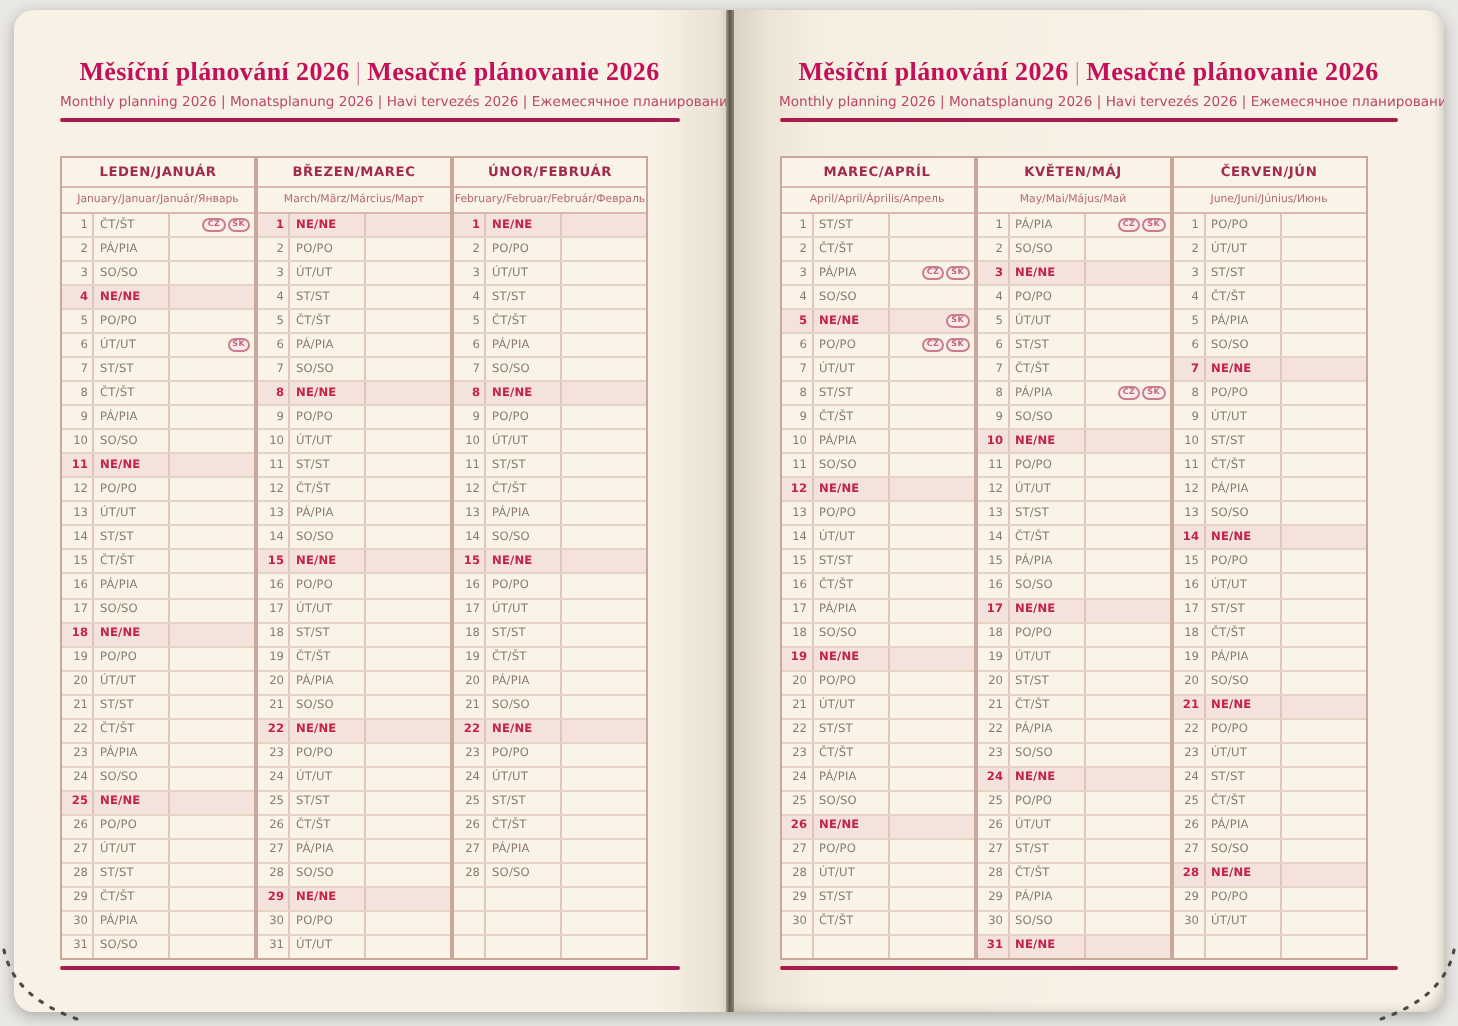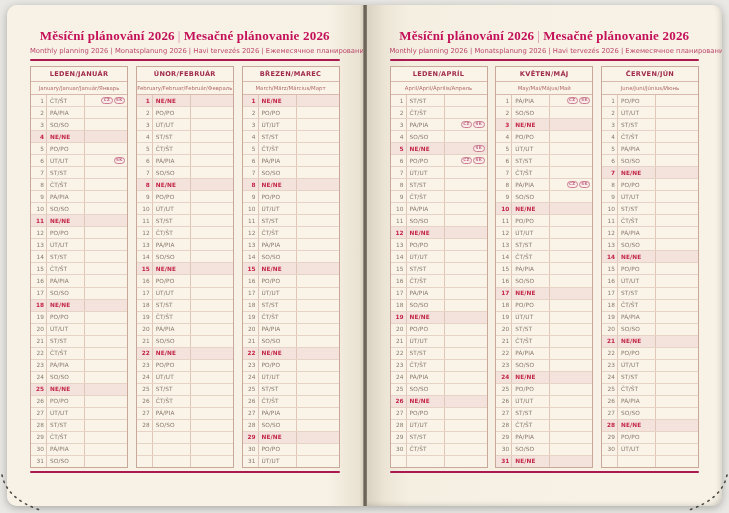--- a/index.html
+++ b/index.html
@@ -14,21 +14,21 @@
     background:linear-gradient(to right,#d9d2c2 0%,#ece5d6 5%,#f5efe2 12%,#f8f2e6 60%);
     box-shadow:inset -4px -3px 6px -3px rgba(0,0,0,.18);}
   .spine{width:4px;background:linear-gradient(to right,#a89f8e,#5d574c 45%,#8d8575);}
   .content{position:absolute;left:0;top:0;right:0;bottom:0;padding:0 23px;}
   .titlebox{margin-top:20px;text-align:center;white-space:nowrap;}
   .title{font-size:13px;font-weight:bold;color:#c31058;letter-spacing:.2px;font-family:Liberation Serif, serif;}
   .tsep{font-weight:normal;color:#d784a6;padding:0 3px;}
   .subtitle{margin-top:3px;text-align:center;font-size:6.8px;color:#bb476b;white-space:nowrap;}
   .rule{height:2px;background:#ab1a4e;margin-top:4px;border-radius:1px;}
   .rule.bottom{margin-top:3px;}
-  .months{display:flex;justify-content:space-between;margin-top:5px;}
+  .months{display:flex;margin-top:17px;}
   .month{width:98px;height:402px;display:flex;flex-direction:column;
          border:1px solid #c9a89a;background:#faf4e8;box-sizing:border-box;}
   .mhead{height:14px;flex:0 0 14px;display:flex;align-items:center;justify-content:center;
          font-size:6.6px;font-weight:bold;color:#a02b4d;letter-spacing:.3px;
          border-bottom:1px solid #d8b9ac;}
   .mlang{height:12px;flex:0 0 12px;display:flex;align-items:center;justify-content:center;
          font-size:5.4px;color:#b06a68;border-bottom:1px solid #d8b9ac;}
   .mbody{flex:1;display:flex;flex-direction:column;}
   .mrow{flex:1;display:flex;align-items:stretch;border-top:1px solid #e7d2c6;font-size:5.8px;color:#8a796c;}
   .mrow:first-child{border-top:none;}
@@ -221,20 +221,181 @@
                   <span class="note"></span>
                 </div>
                 <div class="mrow">
                   <span class="num">31</span>
                   <span class="day">SO/SO</span>
                   <span class="note"></span>
                 </div>
               </div>
             </div>
             <div class="month">
+              <div class="mhead">BŘEZEN/MAREC</div>
+              <div class="mlang">March/März/Március/Март</div>
+              <div class="mbody">
+                <div class="mrow sun">
+                  <span class="num">1</span>
+                  <span class="day">NE/NE</span>
+                  <span class="note"></span>
+                </div>
+                <div class="mrow">
+                  <span class="num">2</span>
+                  <span class="day">PO/PO</span>
+                  <span class="note"></span>
+                </div>
+                <div class="mrow">
+                  <span class="num">3</span>
+                  <span class="day">ÚT/UT</span>
+                  <span class="note"></span>
+                </div>
+                <div class="mrow">
+                  <span class="num">4</span>
+                  <span class="day">ST/ST</span>
+                  <span class="note"></span>
+                </div>
+                <div class="mrow">
+                  <span class="num">5</span>
+                  <span class="day">ČT/ŠT</span>
+                  <span class="note"></span>
+                </div>
+                <div class="mrow">
+                  <span class="num">6</span>
+                  <span class="day">PÁ/PIA</span>
+                  <span class="note"></span>
+                </div>
+                <div class="mrow">
+                  <span class="num">7</span>
+                  <span class="day">SO/SO</span>
+                  <span class="note"></span>
+                </div>
+                <div class="mrow sun">
+                  <span class="num">8</span>
+                  <span class="day">NE/NE</span>
+                  <span class="note"></span>
+                </div>
+                <div class="mrow">
+                  <span class="num">9</span>
+                  <span class="day">PO/PO</span>
+                  <span class="note"></span>
+                </div>
+                <div class="mrow">
+                  <span class="num">10</span>
+                  <span class="day">ÚT/UT</span>
+                  <span class="note"></span>
+                </div>
+                <div class="mrow">
+                  <span class="num">11</span>
+                  <span class="day">ST/ST</span>
+                  <span class="note"></span>
+                </div>
+                <div class="mrow">
+                  <span class="num">12</span>
+                  <span class="day">ČT/ŠT</span>
+                  <span class="note"></span>
+                </div>
+                <div class="mrow">
+                  <span class="num">13</span>
+                  <span class="day">PÁ/PIA</span>
+                  <span class="note"></span>
+                </div>
+                <div class="mrow">
+                  <span class="num">14</span>
+                  <span class="day">SO/SO</span>
+                  <span class="note"></span>
+                </div>
+                <div class="mrow sun">
+                  <span class="num">15</span>
+                  <span class="day">NE/NE</span>
+                  <span class="note"></span>
+                </div>
+                <div class="mrow">
+                  <span class="num">16</span>
+                  <span class="day">PO/PO</span>
+                  <span class="note"></span>
+                </div>
+                <div class="mrow">
+                  <span class="num">17</span>
+                  <span class="day">ÚT/UT</span>
+                  <span class="note"></span>
+                </div>
+                <div class="mrow">
+                  <span class="num">18</span>
+                  <span class="day">ST/ST</span>
+                  <span class="note"></span>
+                </div>
+                <div class="mrow">
+                  <span class="num">19</span>
+                  <span class="day">ČT/ŠT</span>
+                  <span class="note"></span>
+                </div>
+                <div class="mrow">
+                  <span class="num">20</span>
+                  <span class="day">PÁ/PIA</span>
+                  <span class="note"></span>
+                </div>
+                <div class="mrow">
+                  <span class="num">21</span>
+                  <span class="day">SO/SO</span>
+                  <span class="note"></span>
+                </div>
+                <div class="mrow sun">
+                  <span class="num">22</span>
+                  <span class="day">NE/NE</span>
+                  <span class="note"></span>
+                </div>
+                <div class="mrow">
+                  <span class="num">23</span>
+                  <span class="day">PO/PO</span>
+                  <span class="note"></span>
+                </div>
+                <div class="mrow">
+                  <span class="num">24</span>
+                  <span class="day">ÚT/UT</span>
+                  <span class="note"></span>
+                </div>
+                <div class="mrow">
+                  <span class="num">25</span>
+                  <span class="day">ST/ST</span>
+                  <span class="note"></span>
+                </div>
+                <div class="mrow">
+                  <span class="num">26</span>
+                  <span class="day">ČT/ŠT</span>
+                  <span class="note"></span>
+                </div>
+                <div class="mrow">
+                  <span class="num">27</span>
+                  <span class="day">PÁ/PIA</span>
+                  <span class="note"></span>
+                </div>
+                <div class="mrow">
+                  <span class="num">28</span>
+                  <span class="day">SO/SO</span>
+                  <span class="note"></span>
+                </div>
+                <div class="mrow sun">
+                  <span class="num">29</span>
+                  <span class="day">NE/NE</span>
+                  <span class="note"></span>
+                </div>
+                <div class="mrow">
+                  <span class="num">30</span>
+                  <span class="day">PO/PO</span>
+                  <span class="note"></span>
+                </div>
+                <div class="mrow">
+                  <span class="num">31</span>
+                  <span class="day">ÚT/UT</span>
+                  <span class="note"></span>
+                </div>
+              </div>
+            </div>
+            <div class="month">
               <div class="mhead">ÚNOR/FEBRUÁR</div>
               <div class="mlang">February/Februar/Február/Февраль</div>
               <div class="mbody">
                 <div class="mrow sun">
                   <span class="num">1</span>
                   <span class="day">NE/NE</span>
                   <span class="note"></span>
                 </div>
                 <div class="mrow">
                   <span class="num">2</span>
@@ -377,202 +538,41 @@
                   <span class="note"></span>
                 </div>
                 <div class="mrow">
                   <span class="num"></span>
                   <span class="day"></span>
                   <span class="note"></span>
                 </div>
                 <div class="mrow">
                   <span class="num"></span>
                   <span class="day"></span>
-                  <span class="note"></span>
-                </div>
-              </div>
-            </div>
-            <div class="month">
-              <div class="mhead">BŘEZEN/MAREC</div>
-              <div class="mlang">March/März/Március/Март</div>
-              <div class="mbody">
-                <div class="mrow sun">
-                  <span class="num">1</span>
-                  <span class="day">NE/NE</span>
-                  <span class="note"></span>
-                </div>
-                <div class="mrow">
-                  <span class="num">2</span>
-                  <span class="day">PO/PO</span>
-                  <span class="note"></span>
-                </div>
-                <div class="mrow">
-                  <span class="num">3</span>
-                  <span class="day">ÚT/UT</span>
-                  <span class="note"></span>
-                </div>
-                <div class="mrow">
-                  <span class="num">4</span>
-                  <span class="day">ST/ST</span>
-                  <span class="note"></span>
-                </div>
-                <div class="mrow">
-                  <span class="num">5</span>
-                  <span class="day">ČT/ŠT</span>
-                  <span class="note"></span>
-                </div>
-                <div class="mrow">
-                  <span class="num">6</span>
-                  <span class="day">PÁ/PIA</span>
-                  <span class="note"></span>
-                </div>
-                <div class="mrow">
-                  <span class="num">7</span>
-                  <span class="day">SO/SO</span>
-                  <span class="note"></span>
-                </div>
-                <div class="mrow sun">
-                  <span class="num">8</span>
-                  <span class="day">NE/NE</span>
-                  <span class="note"></span>
-                </div>
-                <div class="mrow">
-                  <span class="num">9</span>
-                  <span class="day">PO/PO</span>
-                  <span class="note"></span>
-                </div>
-                <div class="mrow">
-                  <span class="num">10</span>
-                  <span class="day">ÚT/UT</span>
-                  <span class="note"></span>
-                </div>
-                <div class="mrow">
-                  <span class="num">11</span>
-                  <span class="day">ST/ST</span>
-                  <span class="note"></span>
-                </div>
-                <div class="mrow">
-                  <span class="num">12</span>
-                  <span class="day">ČT/ŠT</span>
-                  <span class="note"></span>
-                </div>
-                <div class="mrow">
-                  <span class="num">13</span>
-                  <span class="day">PÁ/PIA</span>
-                  <span class="note"></span>
-                </div>
-                <div class="mrow">
-                  <span class="num">14</span>
-                  <span class="day">SO/SO</span>
-                  <span class="note"></span>
-                </div>
-                <div class="mrow sun">
-                  <span class="num">15</span>
-                  <span class="day">NE/NE</span>
-                  <span class="note"></span>
-                </div>
-                <div class="mrow">
-                  <span class="num">16</span>
-                  <span class="day">PO/PO</span>
-                  <span class="note"></span>
-                </div>
-                <div class="mrow">
-                  <span class="num">17</span>
-                  <span class="day">ÚT/UT</span>
-                  <span class="note"></span>
-                </div>
-                <div class="mrow">
-                  <span class="num">18</span>
-                  <span class="day">ST/ST</span>
-                  <span class="note"></span>
-                </div>
-                <div class="mrow">
-                  <span class="num">19</span>
-                  <span class="day">ČT/ŠT</span>
-                  <span class="note"></span>
-                </div>
-                <div class="mrow">
-                  <span class="num">20</span>
-                  <span class="day">PÁ/PIA</span>
-                  <span class="note"></span>
-                </div>
-                <div class="mrow">
-                  <span class="num">21</span>
-                  <span class="day">SO/SO</span>
-                  <span class="note"></span>
-                </div>
-                <div class="mrow sun">
-                  <span class="num">22</span>
-                  <span class="day">NE/NE</span>
-                  <span class="note"></span>
-                </div>
-                <div class="mrow">
-                  <span class="num">23</span>
-                  <span class="day">PO/PO</span>
-                  <span class="note"></span>
-                </div>
-                <div class="mrow">
-                  <span class="num">24</span>
-                  <span class="day">ÚT/UT</span>
-                  <span class="note"></span>
-                </div>
-                <div class="mrow">
-                  <span class="num">25</span>
-                  <span class="day">ST/ST</span>
-                  <span class="note"></span>
-                </div>
-                <div class="mrow">
-                  <span class="num">26</span>
-                  <span class="day">ČT/ŠT</span>
-                  <span class="note"></span>
-                </div>
-                <div class="mrow">
-                  <span class="num">27</span>
-                  <span class="day">PÁ/PIA</span>
-                  <span class="note"></span>
-                </div>
-                <div class="mrow">
-                  <span class="num">28</span>
-                  <span class="day">SO/SO</span>
-                  <span class="note"></span>
-                </div>
-                <div class="mrow sun">
-                  <span class="num">29</span>
-                  <span class="day">NE/NE</span>
-                  <span class="note"></span>
-                </div>
-                <div class="mrow">
-                  <span class="num">30</span>
-                  <span class="day">PO/PO</span>
-                  <span class="note"></span>
-                </div>
-                <div class="mrow">
-                  <span class="num">31</span>
-                  <span class="day">ÚT/UT</span>
                   <span class="note"></span>
                 </div>
               </div>
             </div>
           </div>
         <div class="rule bottom"></div>
       </div>
     </div>
 
     <div class="spine"></div>
 
     <div class="page right">
       <div class="content">
         <div class="titlebox">
           <span class="title">Měsíční plánování 2026</span><span class="title tsep">|</span><span class="title">Mesačné plánovanie 2026</span>
         </div>
         <div class="subtitle">Monthly planning 2026 | Monatsplanung 2026 | Havi tervezés 2026 | Ежемесячное планирование 2026</div>
         <div class="rule"></div>
         <div class="months">
             <div class="month">
-              <div class="mhead">LEDEN/APRÍL</div>
+              <div class="mhead">MAREC/APRÍL</div>
               <div class="mlang">April/April/Április/Апрель</div>
               <div class="mbody">
                 <div class="mrow">
                   <span class="num">1</span>
                   <span class="day">ST/ST</span>
                   <span class="note"></span>
                 </div>
                 <div class="mrow">
                   <span class="num">2</span>
                   <span class="day">ČT/ŠT</span>

